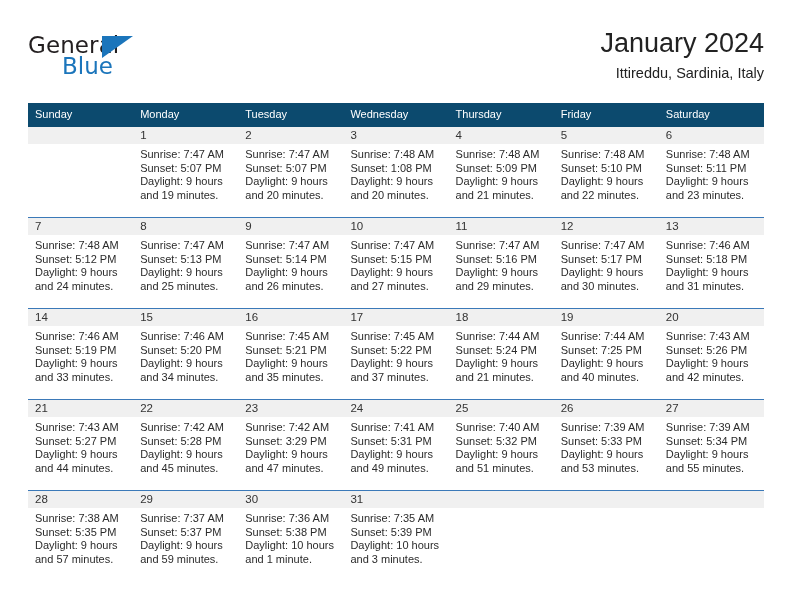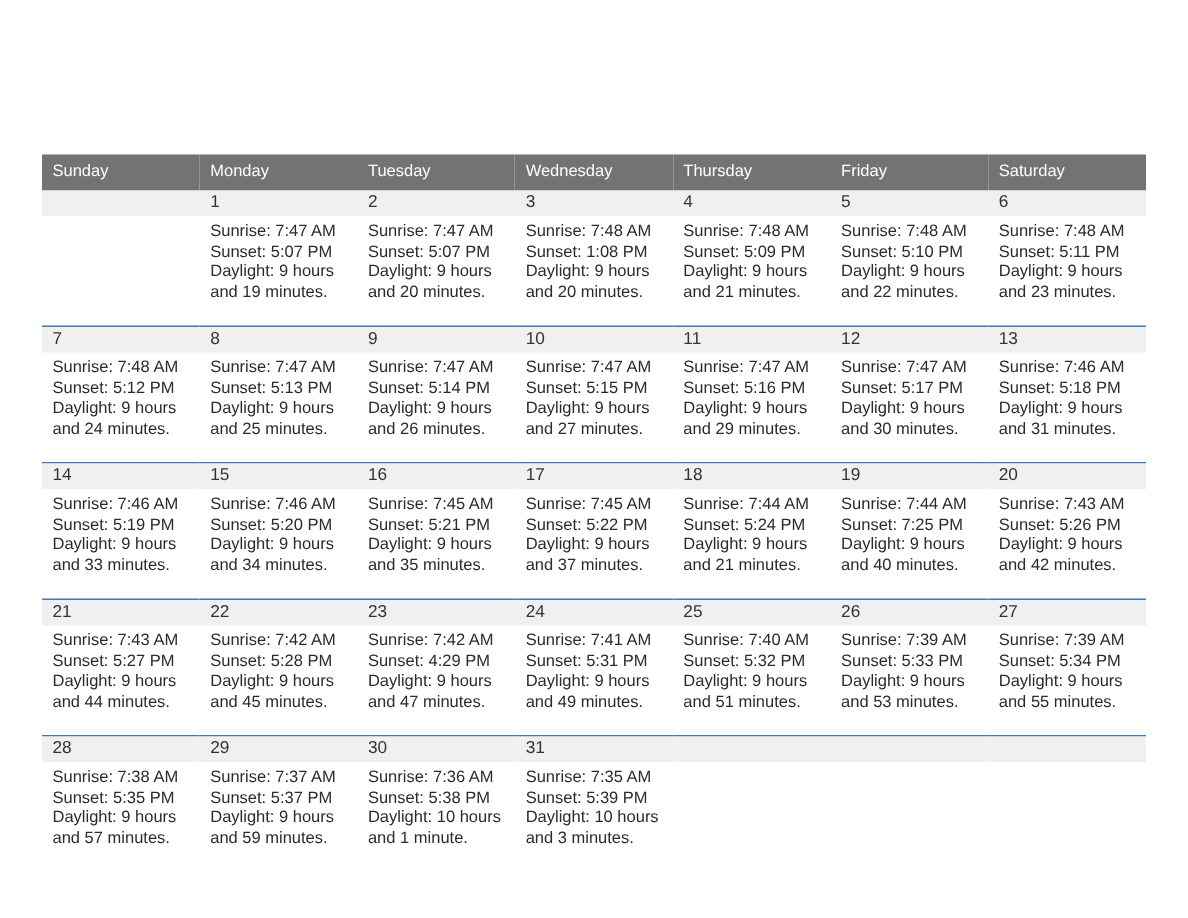--- a/index.html
+++ b/index.html
@@ -88,21 +88,21 @@
   
   .calendar {
     position: absolute;
     left: 28px;
     top: 103px;
     width: 736px;
     border-collapse: collapse;
     table-layout: fixed;
   }
   .calendar th {
-    background: #737373;
+    background: #0c4a6e;
     color: #ffffff;
     font-size: 11px;
     font-weight: normal;
     text-align: left;
     padding: 5px 0 6px 7px;
     line-height: 13px;
     border: none;
   }
   .calendar td {
     vertical-align: top;
@@ -138,20 +138,34 @@
   }
   .details div {
     white-space: nowrap;
   }
 </style>
 </head>
 <body>
 
 <div class="page">
 
+  <div class="header">
+
+    <div class="logo">
+      <span class="logo-general">General</span>
+      <span class="logo-triangle"></span>
+      <span class="logo-blue">Blue</span>
+    </div>
+
+    <div class="title-block">
+      <div class="cal-title">January 2024</div>
+      <div class="cal-subtitle">Ittireddu, Sardinia, Italy</div>
+    </div>
+
+  </div>
 
   <table class="calendar">
     <thead>
       <tr id="weekday-row">
           <th>Sunday</th>
           <th>Monday</th>
           <th>Tuesday</th>
           <th>Wednesday</th>
           <th>Thursday</th>
           <th>Friday</th>
@@ -411,21 +425,21 @@
                 <div>Daylight: 9 hours</div>
                 <div>and 45 minutes.</div>
               </div>
             </div>
           </td>
           <td>
             <div class="daycell">
               <div class="daynum-band">23</div>
               <div class="details">
                 <div>Sunrise: 7:42 AM</div>
-                <div>Sunset: 4:29 PM</div>
+                <div>Sunset: 3:29 PM</div>
                 <div>Daylight: 9 hours</div>
                 <div>and 47 minutes.</div>
               </div>
             </div>
           </td>
           <td>
             <div class="daycell">
               <div class="daynum-band">24</div>
               <div class="details">
                 <div>Sunrise: 7:41 AM</div>

